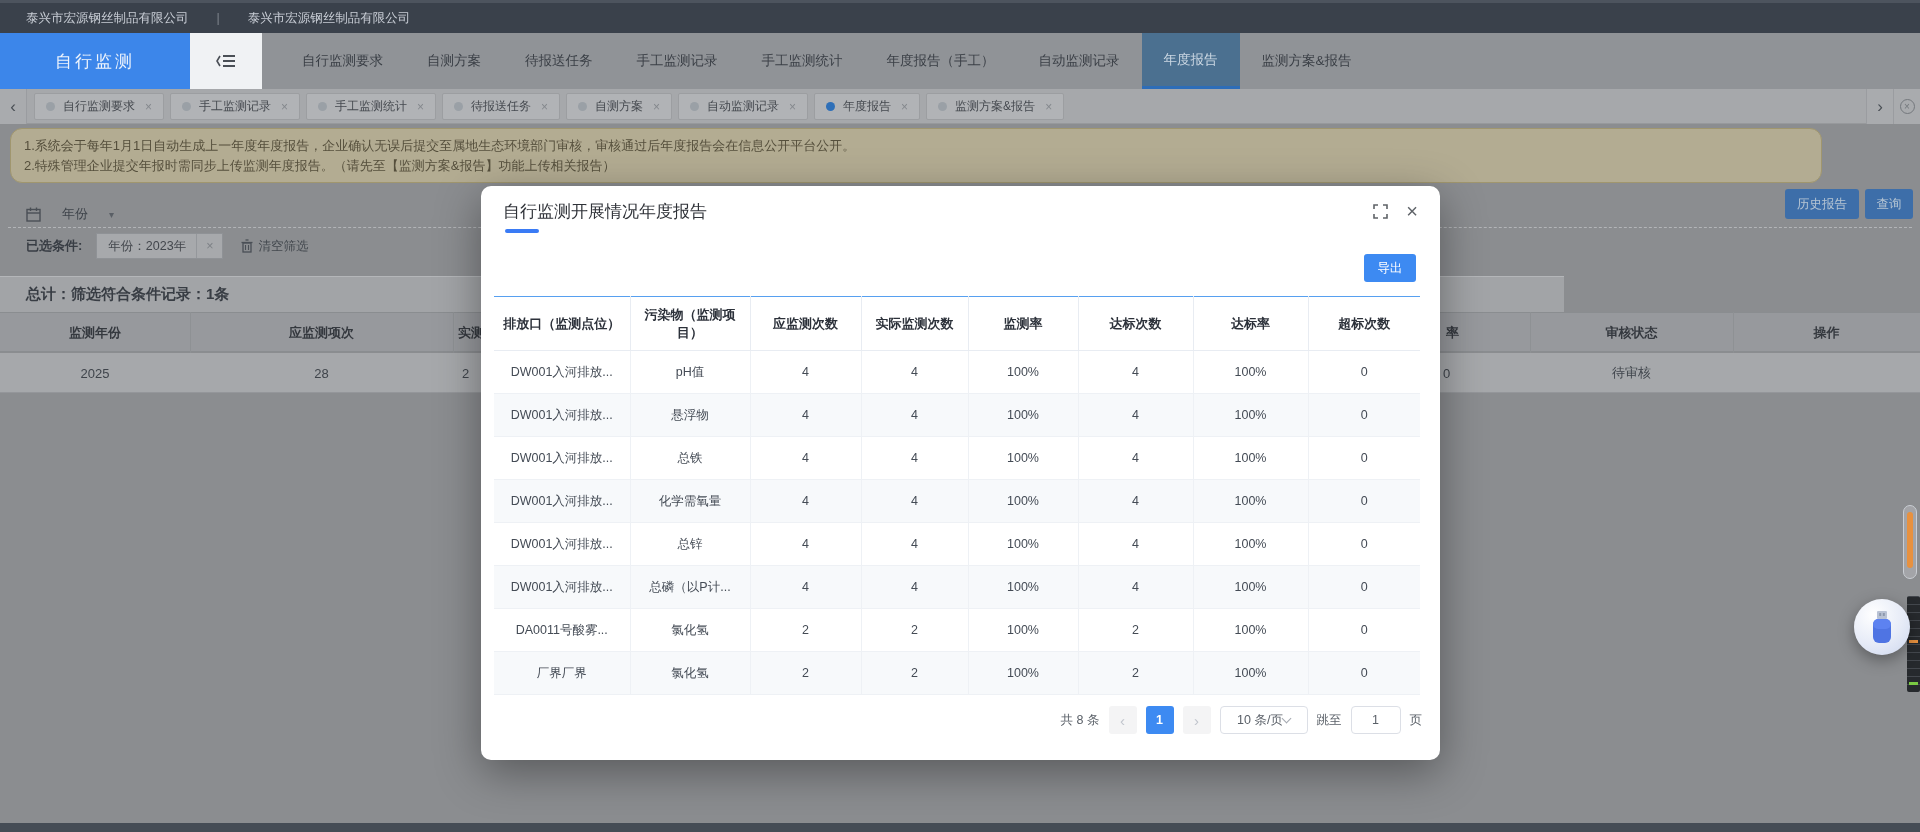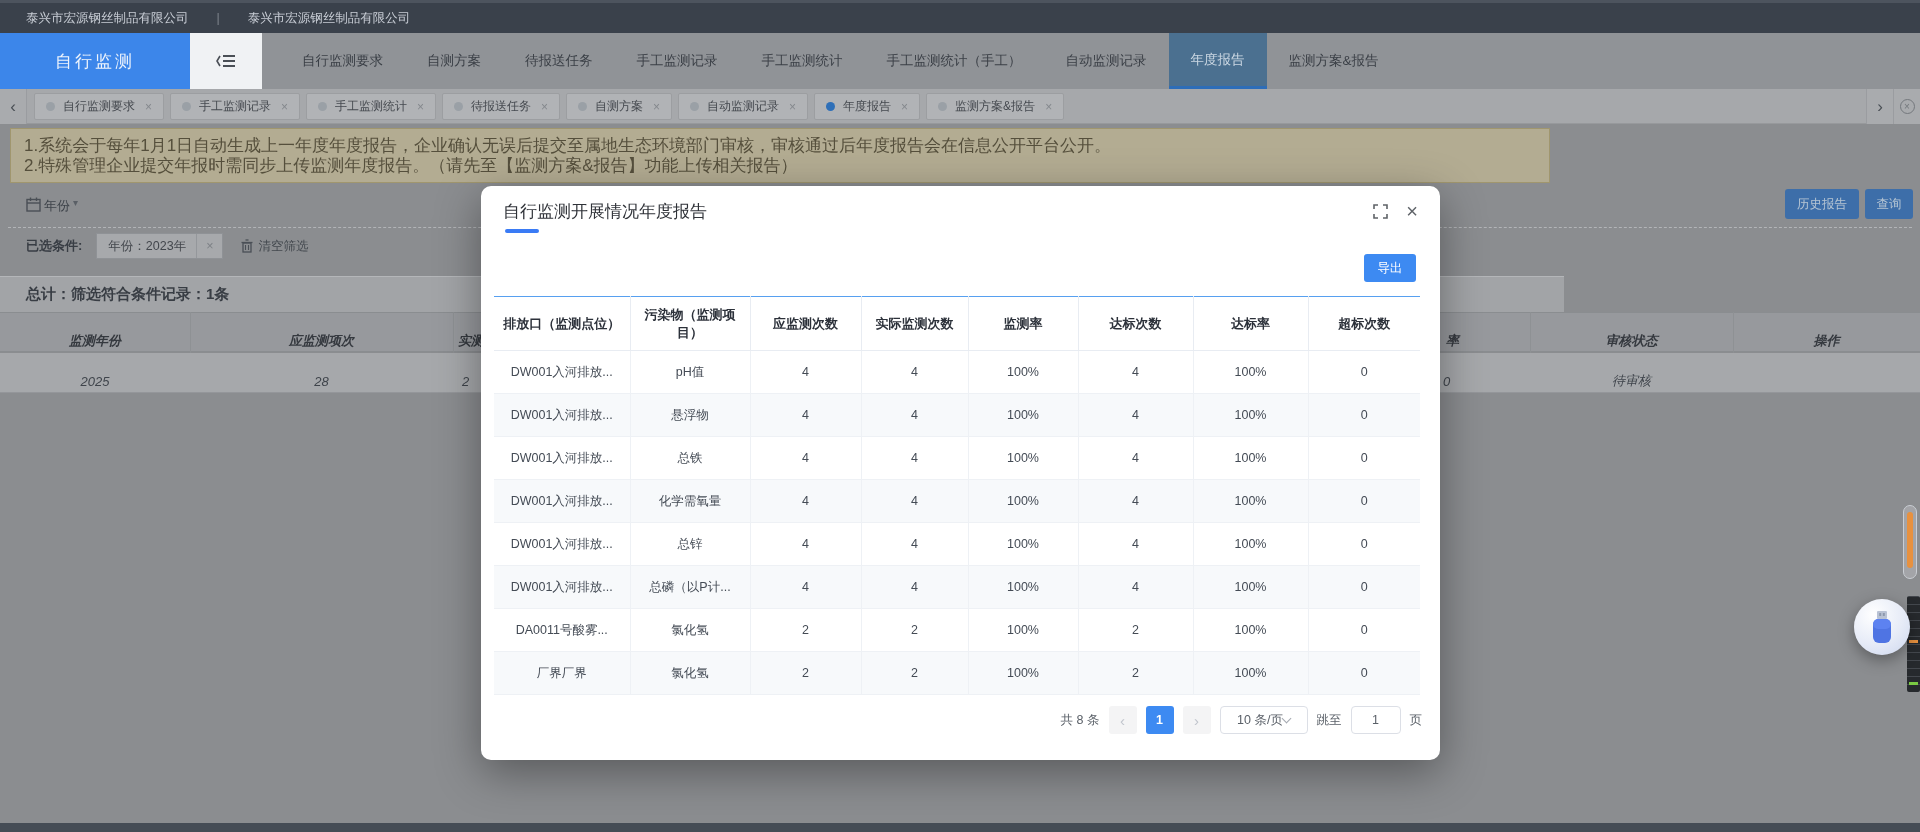--- a/index.html
+++ b/index.html
@@ -31,25 +31,25 @@
   .circle-x { width:15px; height:15px; border:1px solid #74787d; border-radius:50%; color:#74787d; font-size:10px;
               display:flex; align-items:center; justify-content:center; }
   .tab-list { position:absolute; left:34px; top:4px; display:flex; gap:6px; }
   .tab { height:27px; display:flex; align-items:center; gap:8px; padding:0 11px; background:#b1b3b6; border:1px solid #9c9ea1;
          border-radius:2px; font-size:12px; color:#45494f; cursor:pointer; white-space:nowrap; }
   .tab-dot { width:9px; height:9px; border-radius:50%; background:#9aa0a6; }
   .tab.active .tab-dot { background:#2e6fb8; }
   .tab-close { color:#84888d; margin-left:2px; font-size:12px; }
 
   
-  .notice { position:absolute; left:10px; top:128px; width:1540px; height:55px; background:#b3ac92; border:1px solid #a0966e;
-            border-radius:0; padding:7px 13px; color:#554f3c; font-size:17px; line-height:20px; }
-
-  
-  .year-filter { position:absolute; left:26px; top:197px; display:flex; align-items:flex-start; gap:3px; color:#3f444b; font-size:13px; cursor:pointer; }
+  .notice { position:absolute; left:10px; top:128px; width:1812px; height:55px; background:#b3ac92; border:1px solid #a0966e;
+            border-radius:12px; padding:7px 13px; color:#554f3c; font-size:13px; line-height:20px; }
+
+  
+  .year-filter { position:absolute; left:26px; top:205px; display:flex; align-items:center; gap:21px; color:#3f444b; font-size:13px; cursor:pointer; }
   .caret { font-size:10px; color:#5a5f66; }
   .dashed-line { position:absolute; left:8px; top:227px; width:1904px; border-top:1px dashed #b2b4b7; }
   .selected-row { position:absolute; left:26px; top:233px; display:flex; align-items:center; font-size:13px; color:#3f444b; }
   .selected-row .lab { font-weight:bold; color:#383d44; }
   .filter-tag { margin-left:14px; height:26px; border:1px solid #8f9296; background:#a7a9ac; display:flex; align-items:center;
                 padding:0 0 0 11px; font-size:12.5px; color:#43474d; }
   .filter-tag .tag-x { padding:0 9px; margin-left:10px; border-left:1px solid #94979b; color:#7d8186; align-self:stretch;
                        display:flex; align-items:center; cursor:pointer; }
   .clear-filter { margin-left:18px; display:flex; align-items:center; gap:5px; cursor:pointer; color:#43484e; font-size:12.5px; }
 
@@ -60,21 +60,21 @@
 
   
   .summary-bar { position:absolute; left:0; top:276px; width:1564px; height:36px; background:#a2a4a7; border-top:1px solid #b4b6b9;
                  display:flex; align-items:center; padding-left:26px; font-size:15px; font-weight:bold; color:#383d44; }
 
   
   .bg-thead { position:absolute; left:0; top:312px; width:1920px; height:40px; background:#97999d;
               border-top:1px solid #8a8d90; border-bottom:1px solid #8a8d90; font-size:13px; font-weight:bold; color:#35393f; }
   .bg-row { position:absolute; left:0; top:353px; width:1920px; height:40px; background:#a6a8ab; border-bottom:1px solid #94969a;
             font-size:13px; color:#3f444b; }
-  .bgcell { position:absolute; top:8px; height:40px; display:flex; align-items:center; justify-content:center;font-style:italic; }
+  .bgcell { position:absolute; top:0; height:40px; display:flex; align-items:center; justify-content:center; }
   .bgcell.l { justify-content:flex-start; }
   .vline { position:absolute; top:312px; width:1px; height:81px; background:#8e9194; }
   .bg-link { color:#4f7ec2; cursor:pointer; }
   .bg-link-sep { color:#8f9296; margin:0 12px; }
 
   
   .scroll-track { position:absolute; left:1903px; top:505px; width:14px; height:74px; border:1px solid #caced4; border-radius:7px;
                   background:rgba(235,237,241,0.25); }
   .scroll-thumb { position:absolute; left:3px; top:6px; width:6px; height:56px; background:#e8913f; border-radius:3px; }
   .side-strip { position:absolute; left:1907px; top:596px; width:13px; height:96px; background:#26292d; border-radius:2px;
@@ -134,21 +134,21 @@
       <rect x="7" y="7" width="12" height="2" fill="#4a4f56"></rect>
       <rect x="7" y="12" width="12" height="2" fill="#4a4f56"></rect>
     </svg>
   </div>
   <div class="nav-items" id="nav-items">
       <div class="nav-item">自行监测要求</div>
       <div class="nav-item">自测方案</div>
       <div class="nav-item">待报送任务</div>
       <div class="nav-item">手工监测记录</div>
       <div class="nav-item">手工监测统计</div>
-      <div class="nav-item">手工监测统计（手工）</div>
+      <div class="nav-item">年度报告（手工）</div>
       <div class="nav-item">自动监测记录</div>
       <div class="nav-item active">年度报告</div>
       <div class="nav-item">监测方案&amp;报告</div>
     </div>
 </div>
 
 <div class="tabstrip">
   <div class="tab-chev left">‹</div>
   <div class="tab-list" id="tab-list">
       <div class="tab">

